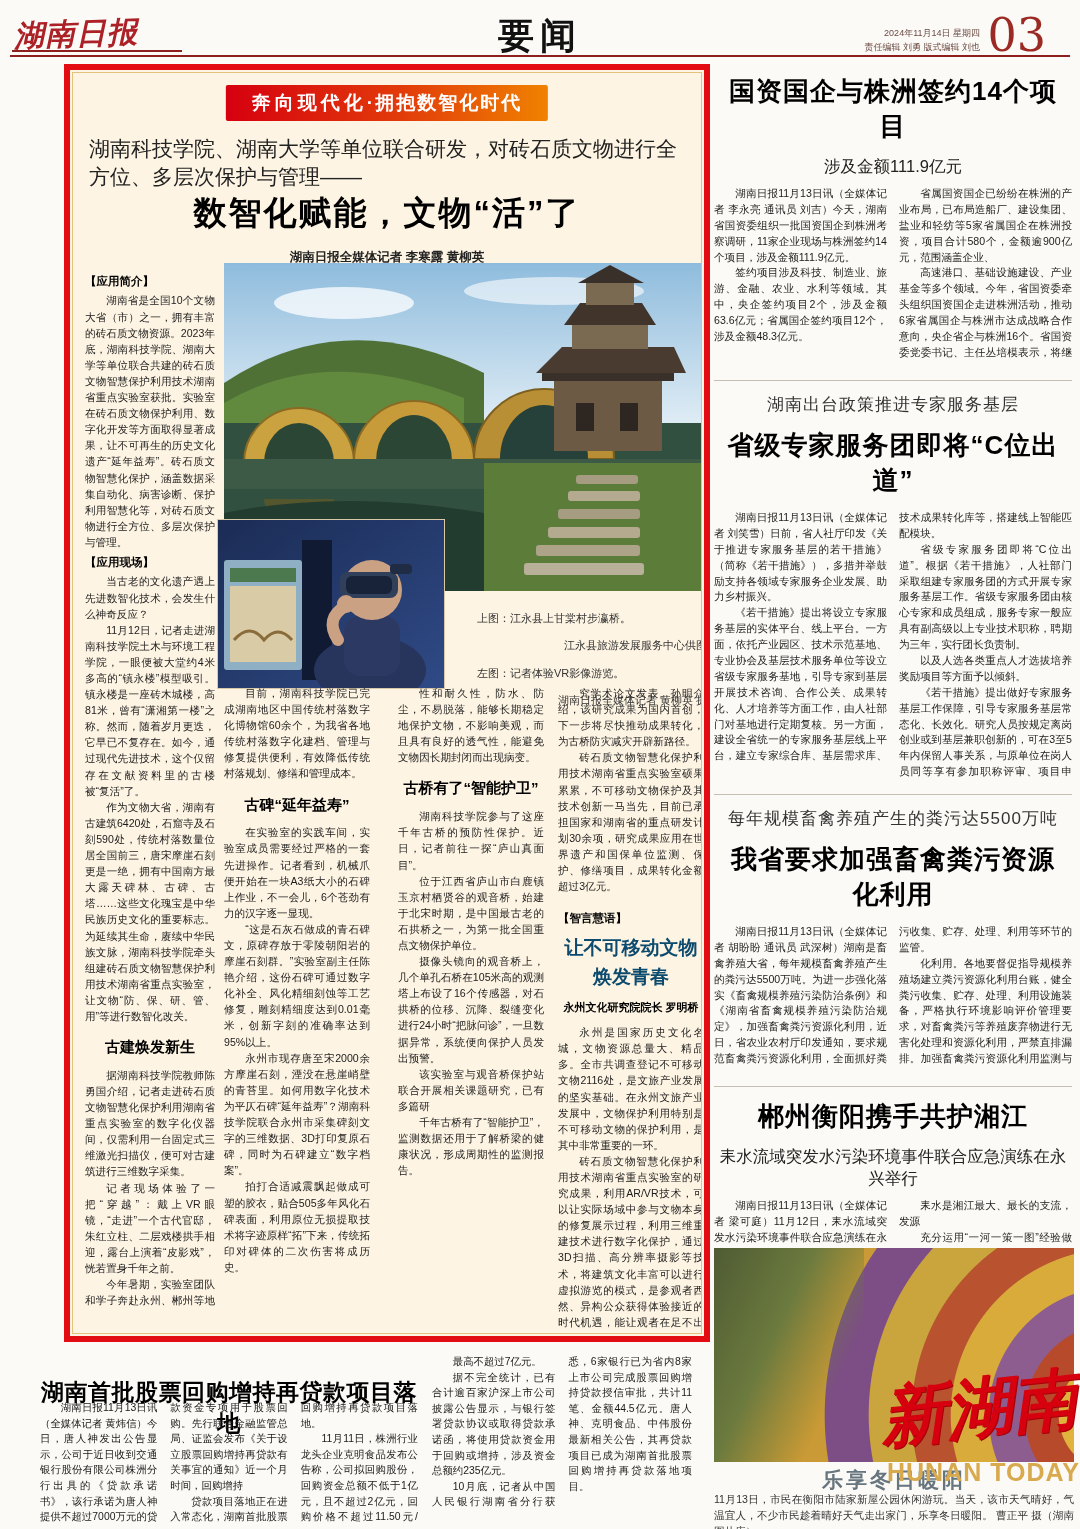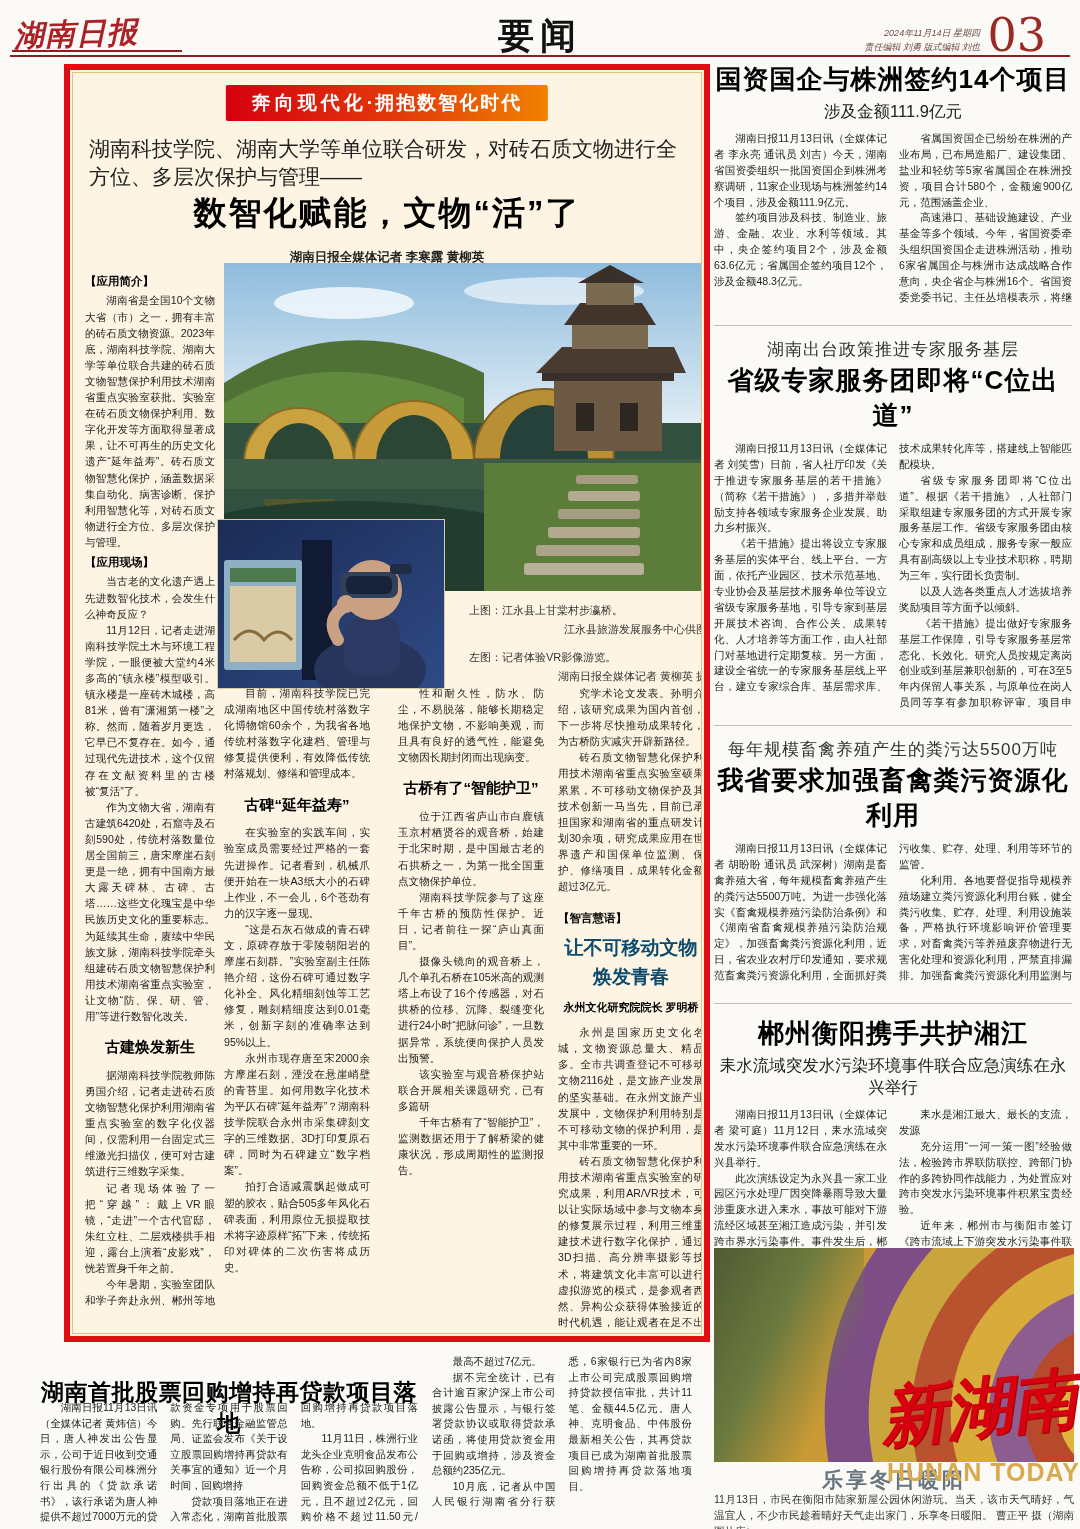--- a/index.html
+++ b/index.html
@@ -13,21 +13,21 @@
   .paper-logo{
     position:absolute;left:14px;top:14px;font-family:"DejaVu Serif",serif;
     font-style:italic;font-weight:bold;font-size:30px;color:#ab2127;
     transform:rotate(-2deg);letter-spacing:1px;
   }
   .paper-logo-underline{position:absolute;left:12px;top:50px;width:170px;height:2px;background:#8e1f1f;}
   .section-name{
     position:absolute;left:0;right:0;top:12px;text-align:center;
     font-family:"DejaVu Serif",serif;font-weight:bold;font-size:36px;letter-spacing:6px;color:#111;
   }
-  .head-meta{position:absolute;right:100px;top:26px;text-align:right;font-size:9px;color:#6d4a44;line-height:1.6;font-style:italic;}
+  .head-meta{position:absolute;right:100px;top:26px;text-align:right;font-size:9px;color:#6d4a44;line-height:1.6;}
   .page-num{
     position:absolute;right:34px;top:8px;font-family:"DejaVu Serif",serif;
     font-size:46px;color:#9c2a24;font-weight:normal;
   }
   .head-rule{position:absolute;left:10px;top:55px;width:1060px;height:2px;background:#8e1f1f;}
 
   
   .main-box{
     position:absolute;left:64px;top:64px;width:646px;height:1278px;
     border:6px solid #e30c13;background:#fdf4e3;box-sizing:border-box;
@@ -58,28 +58,28 @@
   .box-byline{font-size:11px;font-weight:bold;text-align:center;margin:0 0 8px 0;color:#000;}
 
   .col1{left:12px;top:196px;width:130px;height:1040px;}
   .col2{left:151px;top:612px;width:146px;height:648px;}
   .col3{left:325px;top:612px;width:146px;height:648px;}
   .col4{left:485px;top:612px;width:146px;height:648px;}
 
   .photo-big{position:absolute;left:151px;top:190px;width:482px;height:328px;overflow:hidden;background:#9cc4e0;}
   .photo-vr{position:absolute;left:144px;top:446px;width:226px;height:168px;overflow:hidden;background:#20365f;border:1px solid #d9c9a8;}
   .photo-captions{position:absolute;left:396px;top:528px;width:238px;font-size:11px;line-height:1.7;color:#333;}
-  .cap-line{margin:0;}
+  .cap-line{margin:8px;}
   .cap-credit{margin:0 0 10px 0;text-align:right;}
 
   
   .right-col{position:absolute;left:714px;top:62px;width:358px;}
   .r-article{position:relative;}
   .r-kicker{text-align:center;font-size:17px;color:#333;letter-spacing:1px;margin:0 0 2px 0;}
-  .r-headline{text-align:center;font-size:26px;font-weight:900;letter-spacing:1px;color:#000;margin:0;}
+  .r-headline{text-align:center;font-size:26px;font-weight:900;letter-spacing:1px;color:#000;margin:12px;}
   .r-subtitle{text-align:center;font-size:16.5px;color:#222;margin:4px 0 8px 0;}
   .r-body{column-count:2;column-gap:12px;font-size:10.6px;line-height:1.5;text-align:justify;overflow:hidden;color:#1c1c1c;}
   .r-divider{border:none;border-top:1px solid #c6beb0;margin:12px 0;}
 
   .flower-photo{
     position:absolute;left:714px;top:1248px;width:360px;height:214px;overflow:hidden;
     background:
       radial-gradient(circle at 112% 78%, #8e1f2c 0 26px, #e0b33c 27px 58px, #b84a2c 59px 92px, #8c5d8e 93px 128px, #d8ab3a 129px 166px, #b8522f 167px 205px, #caa43c 206px 248px, #7d4d86 249px 292px, #c99a35 293px 999px),
       linear-gradient(100deg,#5d6b3a 0%,#6f7c45 16%,#97904a 26%,#c9a23e 38%,#b8522f 52%,#8c5d8e 66%,#caa43c 82%,#b8522f 100%);
   }
@@ -254,22 +254,22 @@
           <p class="para">拍打合适减震飘起做成可塑的胶衣，贴合505多年风化石碑表面，利用原位无损提取技术将字迹原样“拓”下来，传统拓印对碑体的二次伤害将成历史。</p>
         </div>
     </div>
 
     <div class="mcol col3">
       <div>
           <p class="para">性和耐久性，防水、防尘，不易脱落，能够长期稳定地保护文物，不影响美观，而且具有良好的透气性，能避免文物因长期封闭而出现病变。</p>
         </div>
       <div class="subhead">古桥有了“智能护卫”</div>
       <div>
+          <p class="para">湖南科技学院参与了这座千年古桥的预防性保护。近日，记者前往一探“庐山真面目”。</p>
           <p class="para">位于江西省庐山市白鹿镇玉京村栖贤谷的观音桥，始建于北宋时期，是中国最古老的石拱桥之一，为第一批全国重点文物保护单位。</p>
-          <p class="para">湖南科技学院参与了这座千年古桥的预防性保护。近日，记者前往一探“庐山真面目”。</p>
           <p class="para">摄像头镜向的观音桥上，几个单孔石桥在105米高的观测塔上布设了16个传感器，对石拱桥的位移、沉降、裂缝变化进行24小时“把脉问诊”，一旦数据异常，系统便向保护人员发出预警。</p>
           <p class="para">该实验室与观音桥保护站联合开展相关课题研究，已有多篇研</p>
           <p class="para">千年古桥有了“智能护卫”，监测数据还用于了解桥梁的健康状况，形成周期性的监测报告。</p>
         </div>
     </div>
 
     <div class="mcol col4">
       <div>
           <p class="para">究学术论文发表。孙明介绍，该研究成果为国内首创，下一步将尽快推动成果转化，为古桥防灾减灾开辟新路径。</p>
           <p class="para">砖石质文物智慧化保护利用技术湖南省重点实验室硕果累累，不可移动文物保护及其技术创新一马当先，目前已承担国家和湖南省的重点研发计划30余项，研究成果应用在世界遗产和国保单位监测、保护、修缮项目，成果转化金额超过3亿元。</p>

